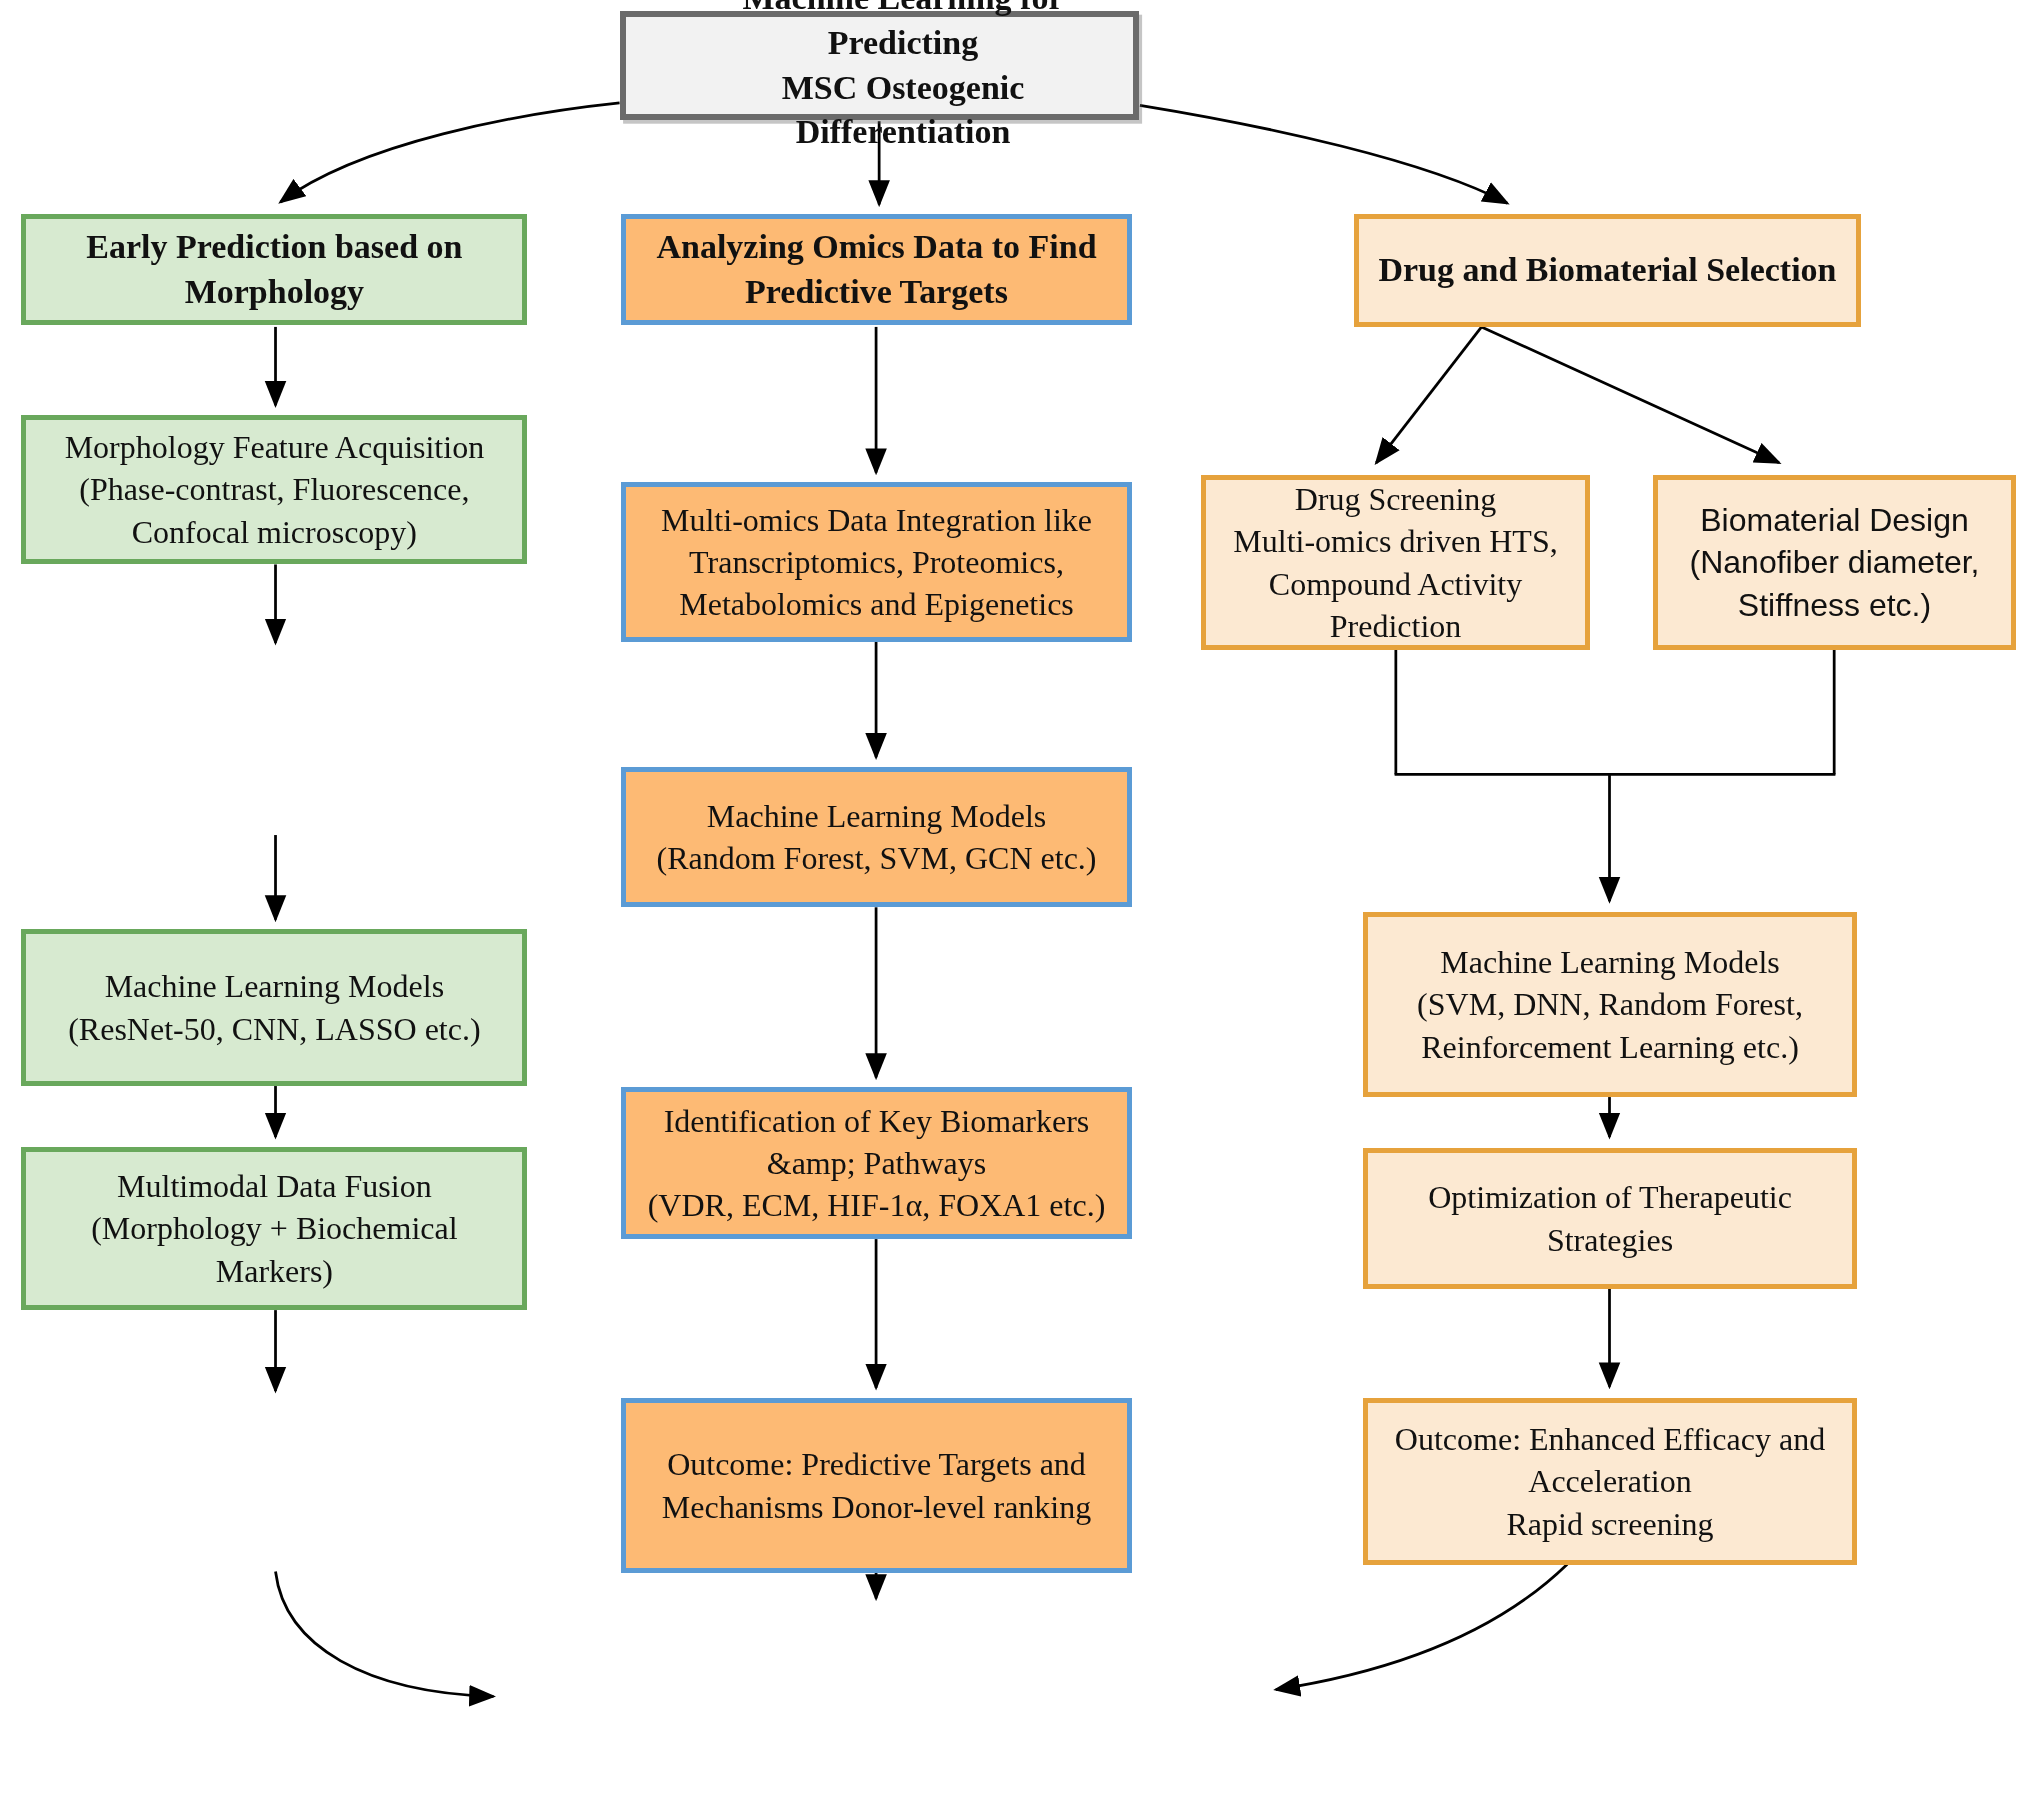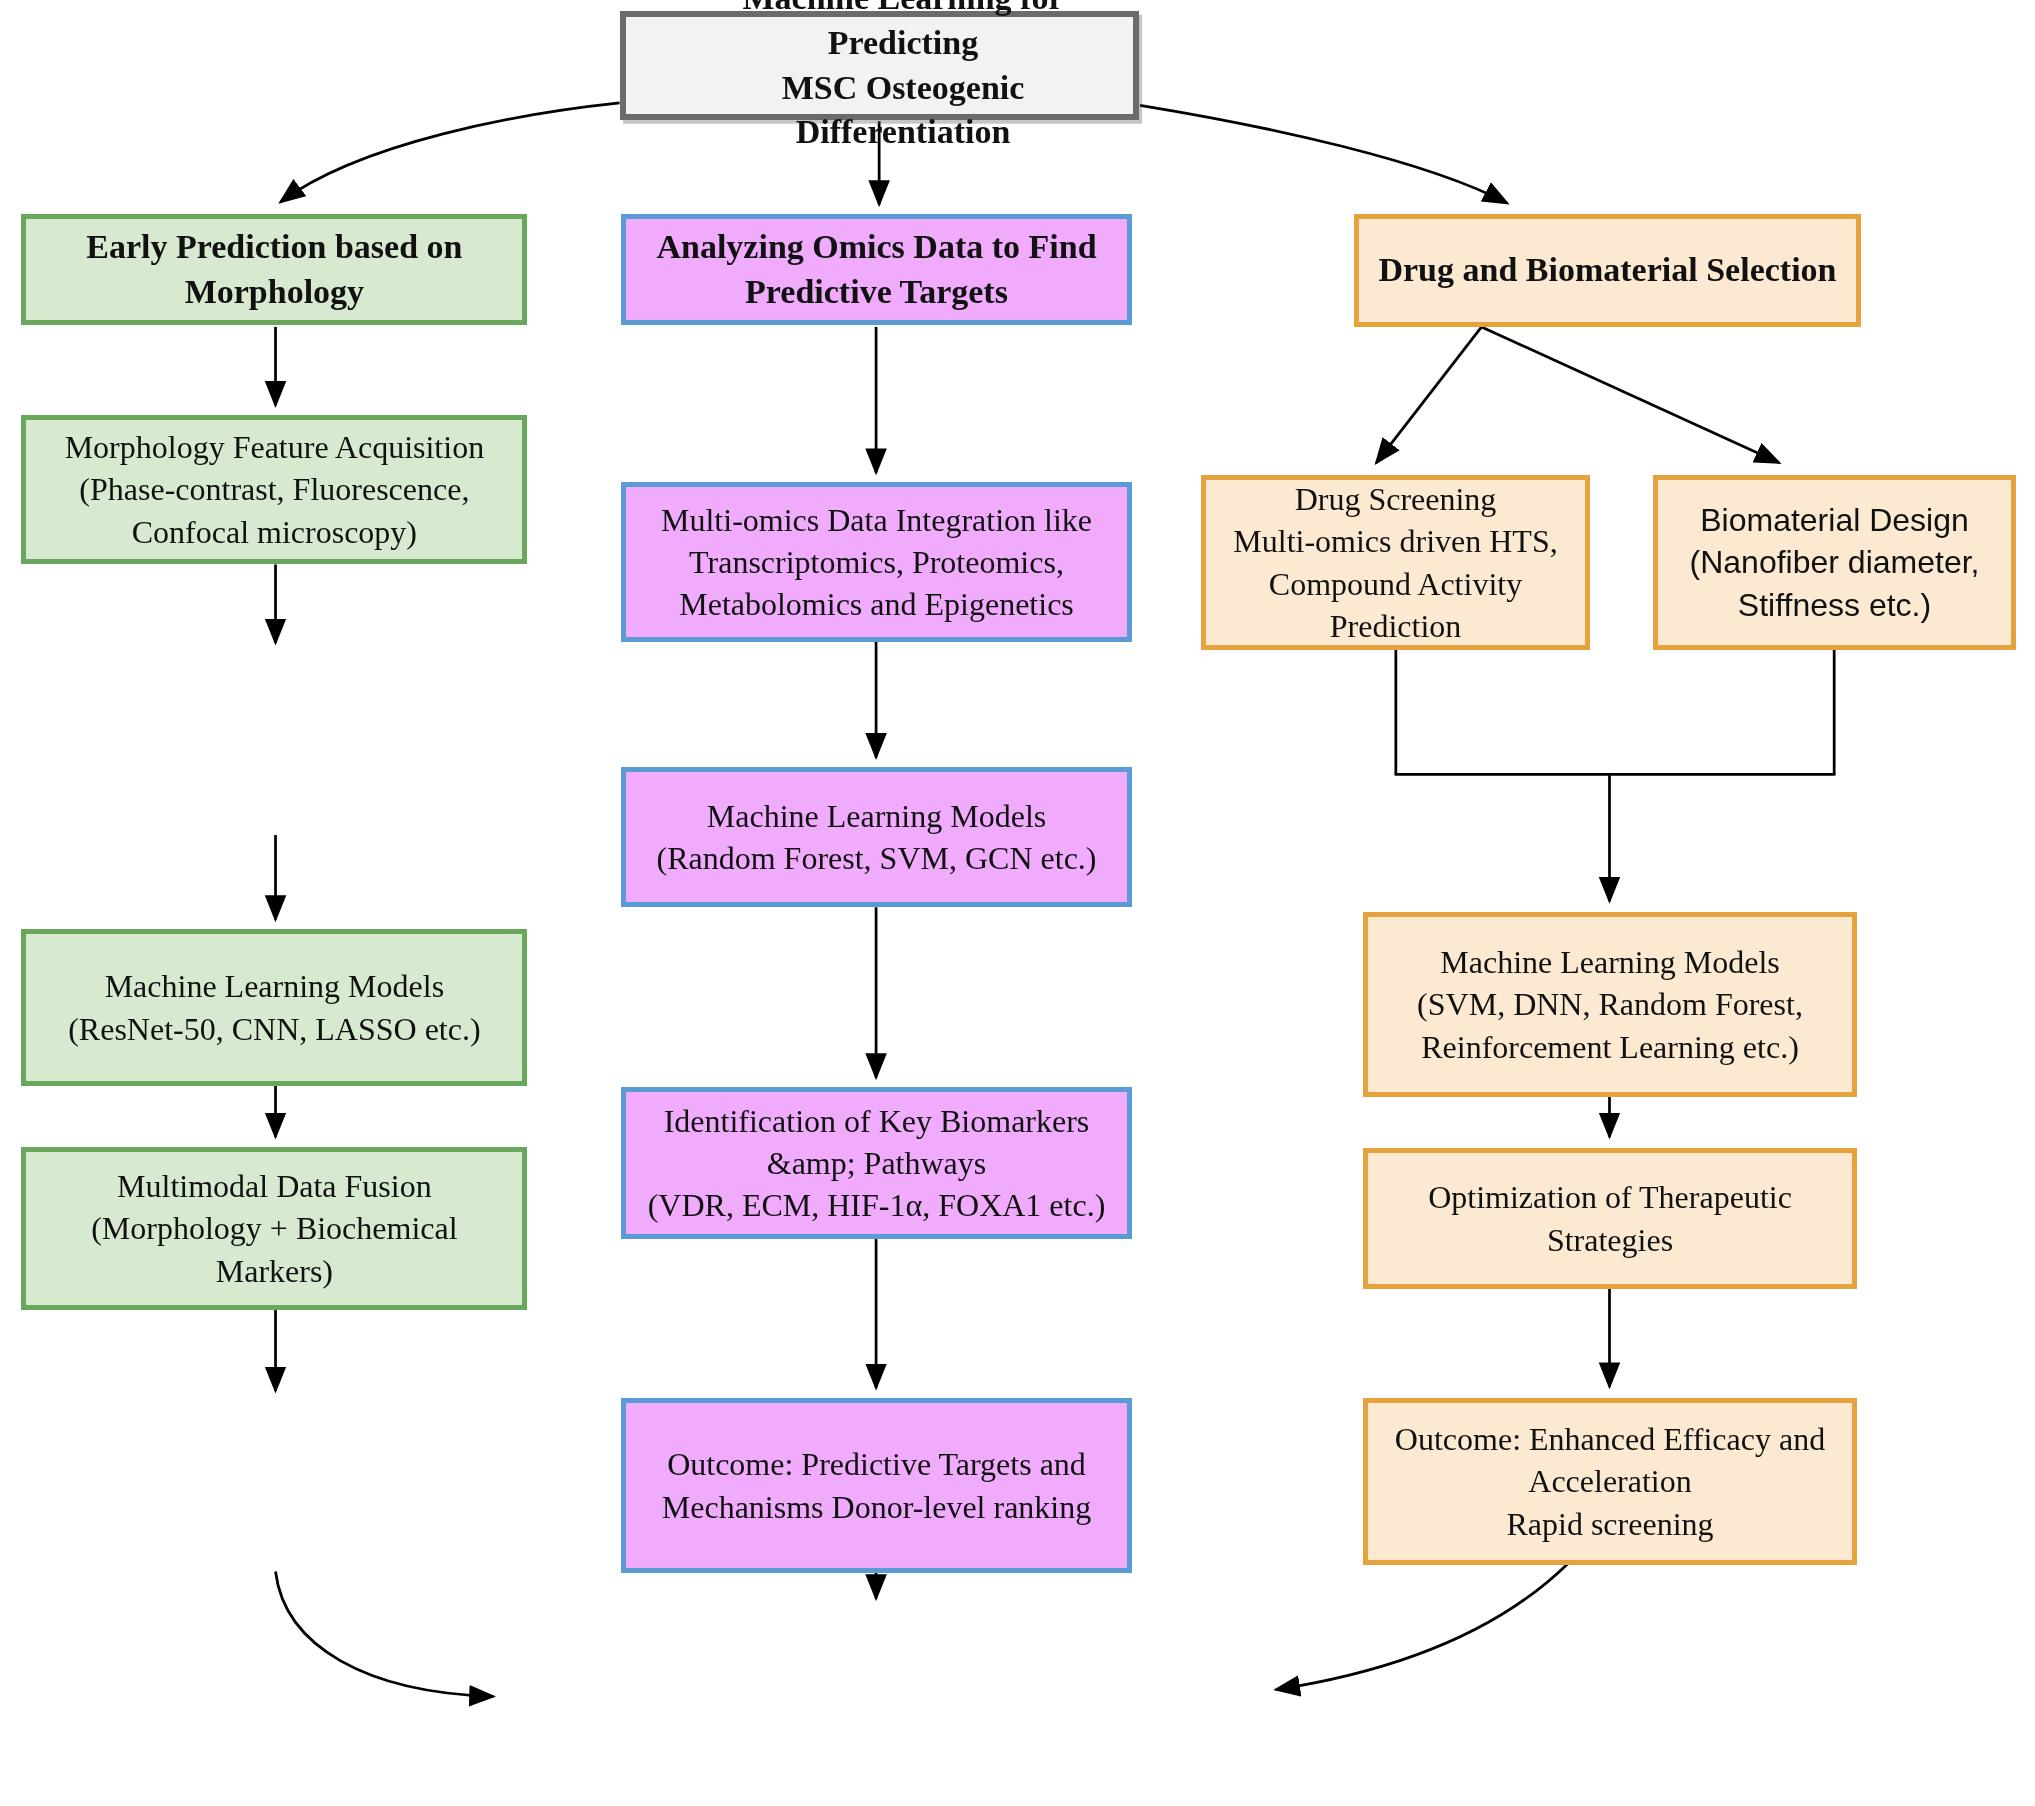--- a/index.html
+++ b/index.html
@@ -22,21 +22,21 @@
     width:98%;
     font-size:32px;
     line-height:1.32;
     color:#111111;
   }
   .hdr .txt{font-size:34px;font-weight:bold;}
   .title-node .txt{font-size:34px;font-weight:bold;}
   .summary-node .txt{font-size:34px;font-weight:bold;}
   .sansfont .txt{font-family:"Liberation Sans","DejaVu Sans",sans-serif;}
   .green{background:#D7EAD0;border:5.5px solid #69A85C;}
-  .blue{background:#f0abfc;border:5.5px solid #5B9BD5;}
+  .blue{background:#fdba74;border:5.5px solid #5B9BD5;}
   .orange{background:#FCE9D2;border:5.5px solid #E6A23C;}
   .gray{background:#F2F2F2;border:6.7px solid #6B6B6B;box-shadow:3.1px 3.7px 0 rgba(90,90,90,.35);padding-left:47px;}
 </style>
 </head>
 <body>
 
 <div class="canvas">
 
   <svg class="connectors" viewBox="0 0 3324 2950" xmlns="http://www.w3.org/2000/svg">
     <defs>

